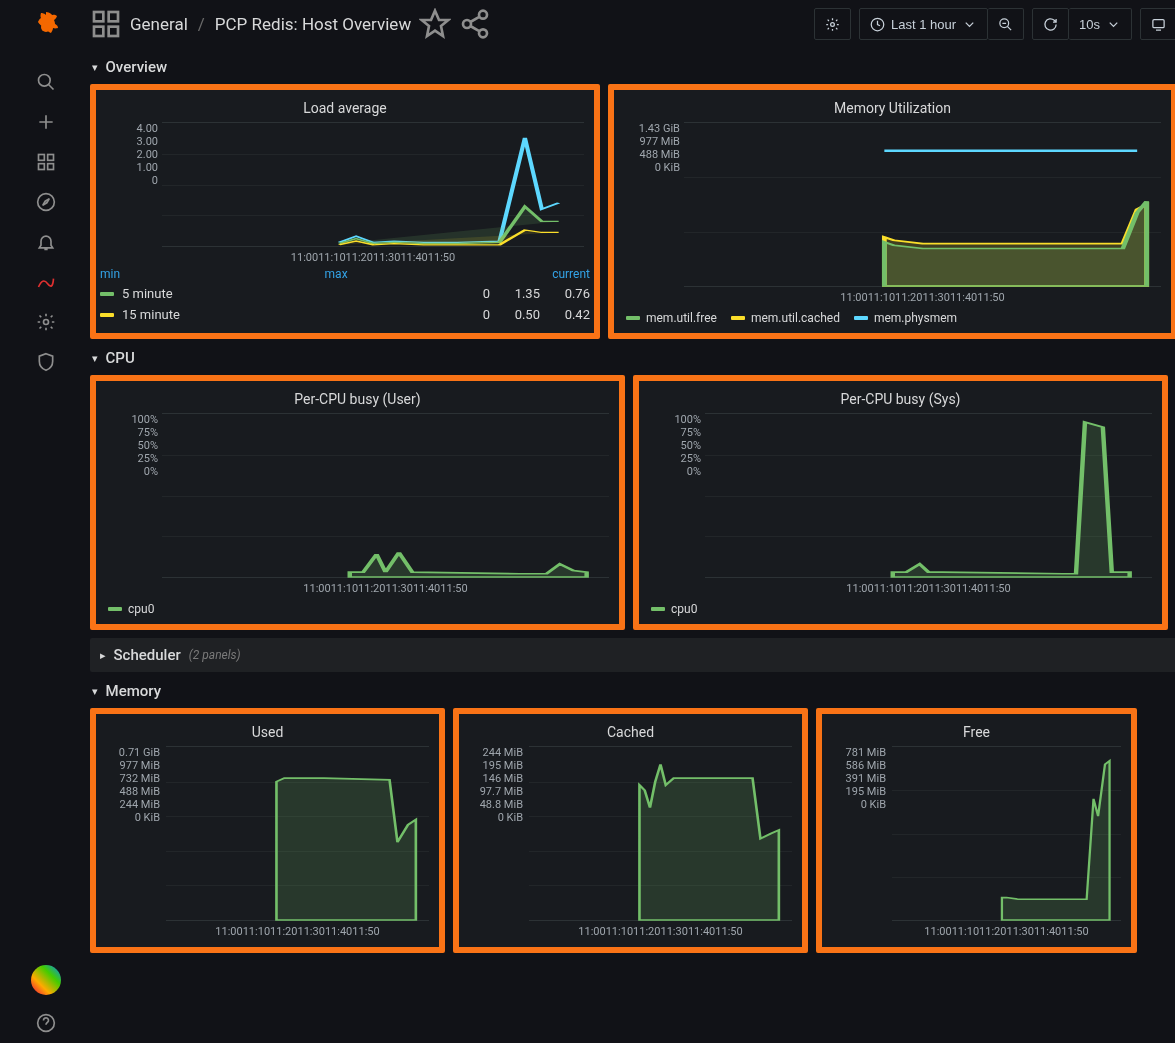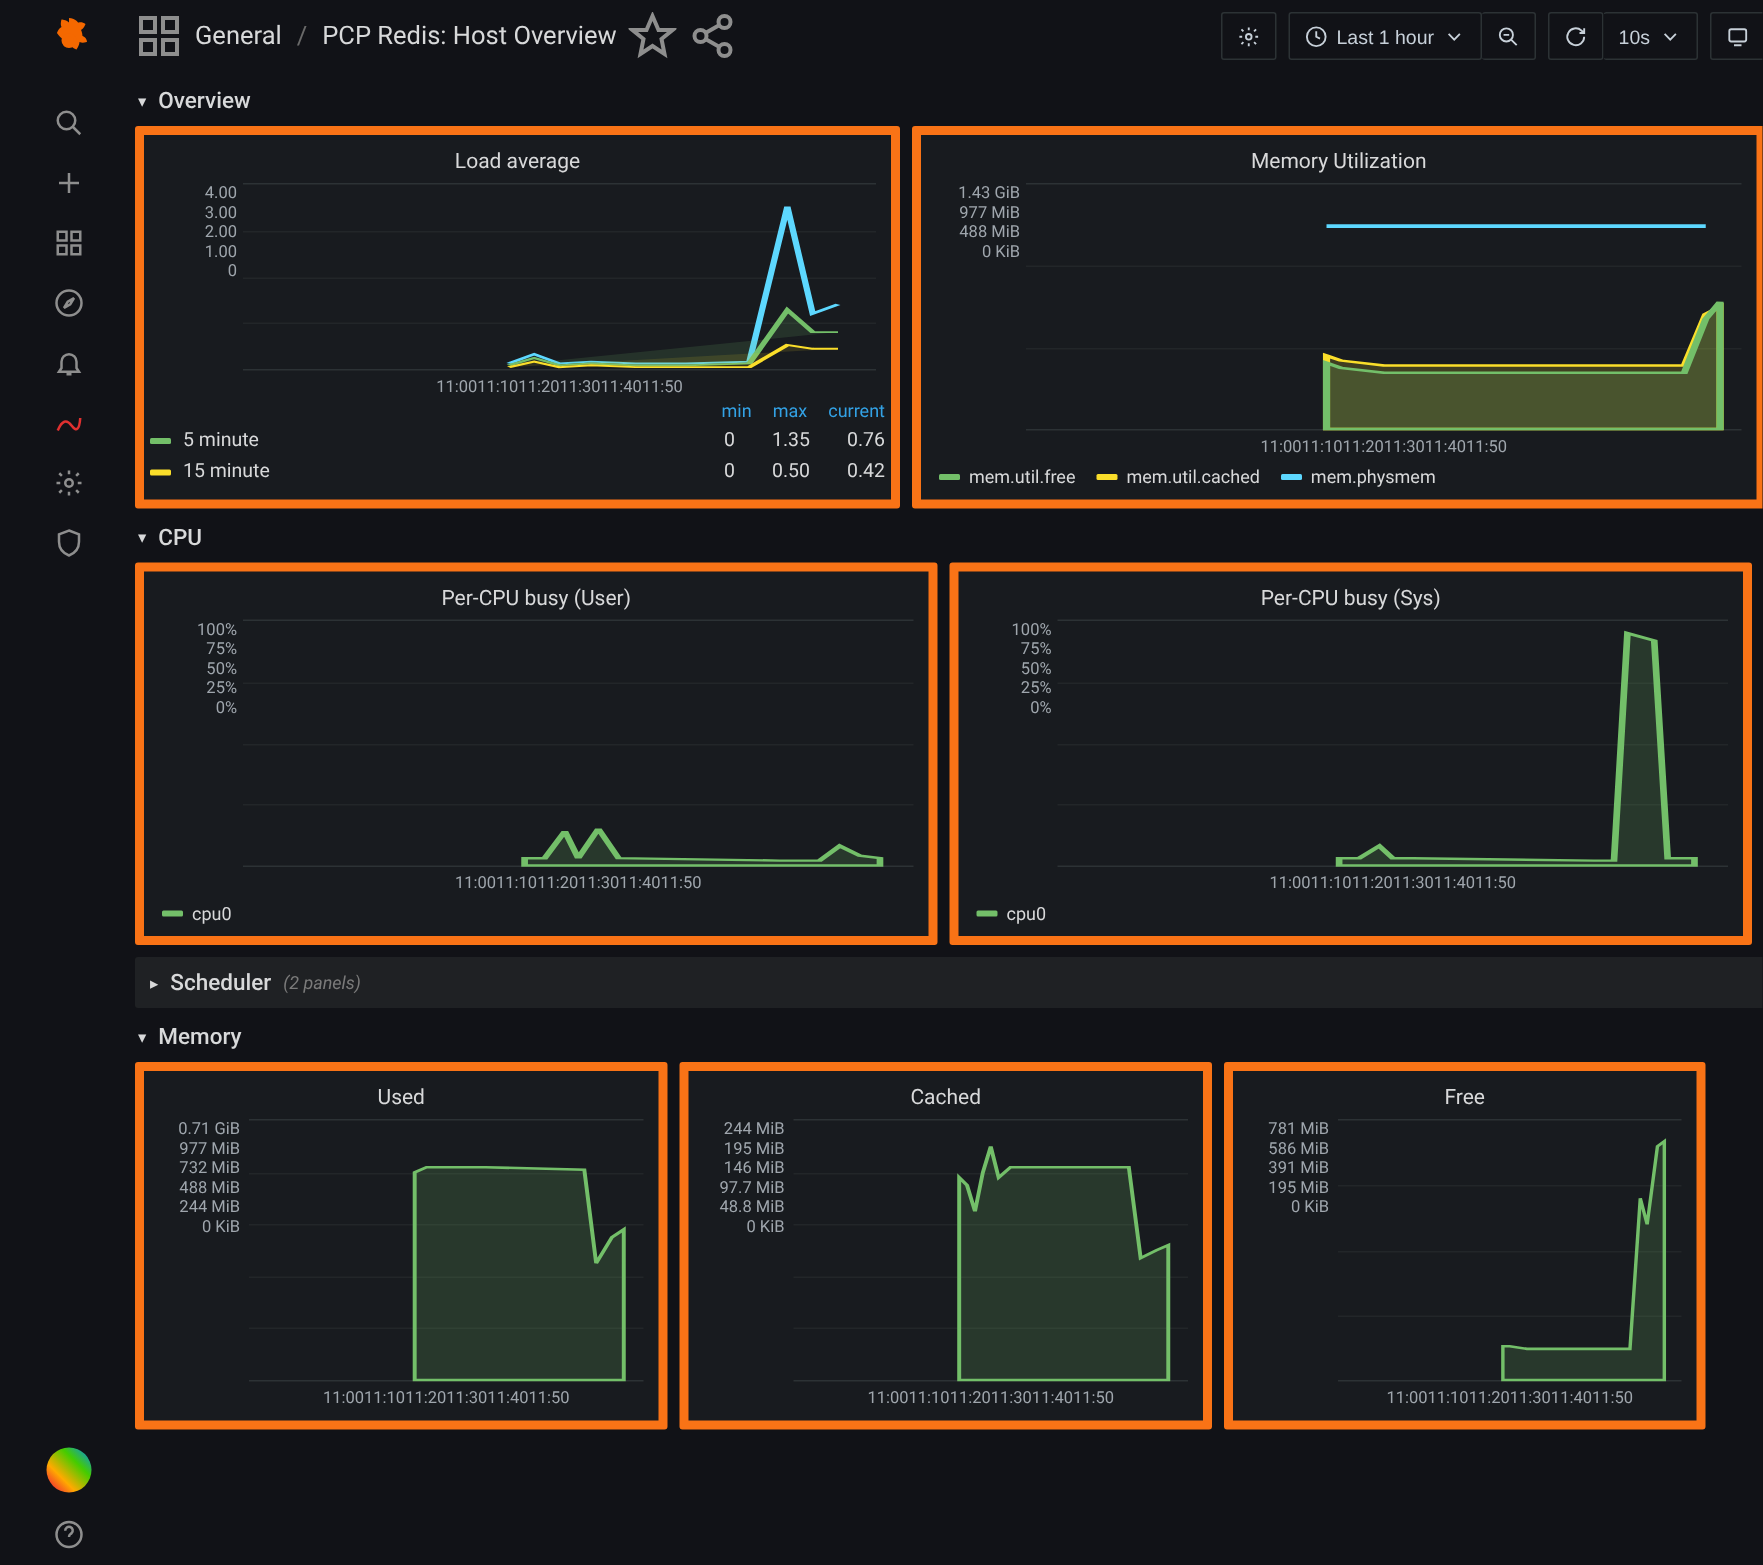--- a/index.html
+++ b/index.html
@@ -35,21 +35,21 @@
 .panel-title { text-align:center; font-size:14px; color:#d8d9da; padding:4px 0 6px; }
 .chart-area { position:relative; flex:1; padding:0 10px; }
 .yaxis { position:absolute; left:6px; top:0; bottom:18px; display:flex; flex-direction:column; justify-content:flex-start; font-size:11px; color:#9fa6ad; text-align:right; }
 .yaxis div { white-space:nowrap; }
 .plot { position:absolute; left:70px; right:10px; top:0; bottom:18px; border-top:1px solid #2c3235; border-bottom:1px solid #2c3235; }
 .plot .gridline { position:absolute; left:0; right:0; border-top:1px solid #222629; }
 .plot svg { position:absolute; inset:0; width:100%; height:100%; overflow:visible; }
 .xaxis { position:absolute; left:70px; right:10px; bottom:0; height:14px; display:flex; justify-content:center; font-size:11px; color:#9fa6ad; }
 .swatch { width:14px; height:4px; border-radius:1px; }
 .legend-table { width:100%; }
-.legend-table .hdr { display:flex; justify-content:flex-end; gap:14px; color:#33a2e5; font-size:12px; padding:2px 4px; }
+.legend-table .hdr { display:flex; justify-content:space-between; gap:14px; color:#33a2e5; font-size:12px; padding:2px 4px; }
 .legend-table .drow { display:flex; align-items:center; padding:3px 4px; gap:8px; }
 .legend-table .drow .vals { margin-left:auto; display:flex; gap:14px; }
 .legend-table .drow .vals span { width:36px; text-align:right; }
 .legend-inline { display:flex; gap:14px; padding:6px 12px 0; font-size:12px; }
 .legend-inline .item { display:flex; align-items:center; gap:6px;text-align:center; }
 </style>
 </head>
 <body>
 
 <div class="app">

